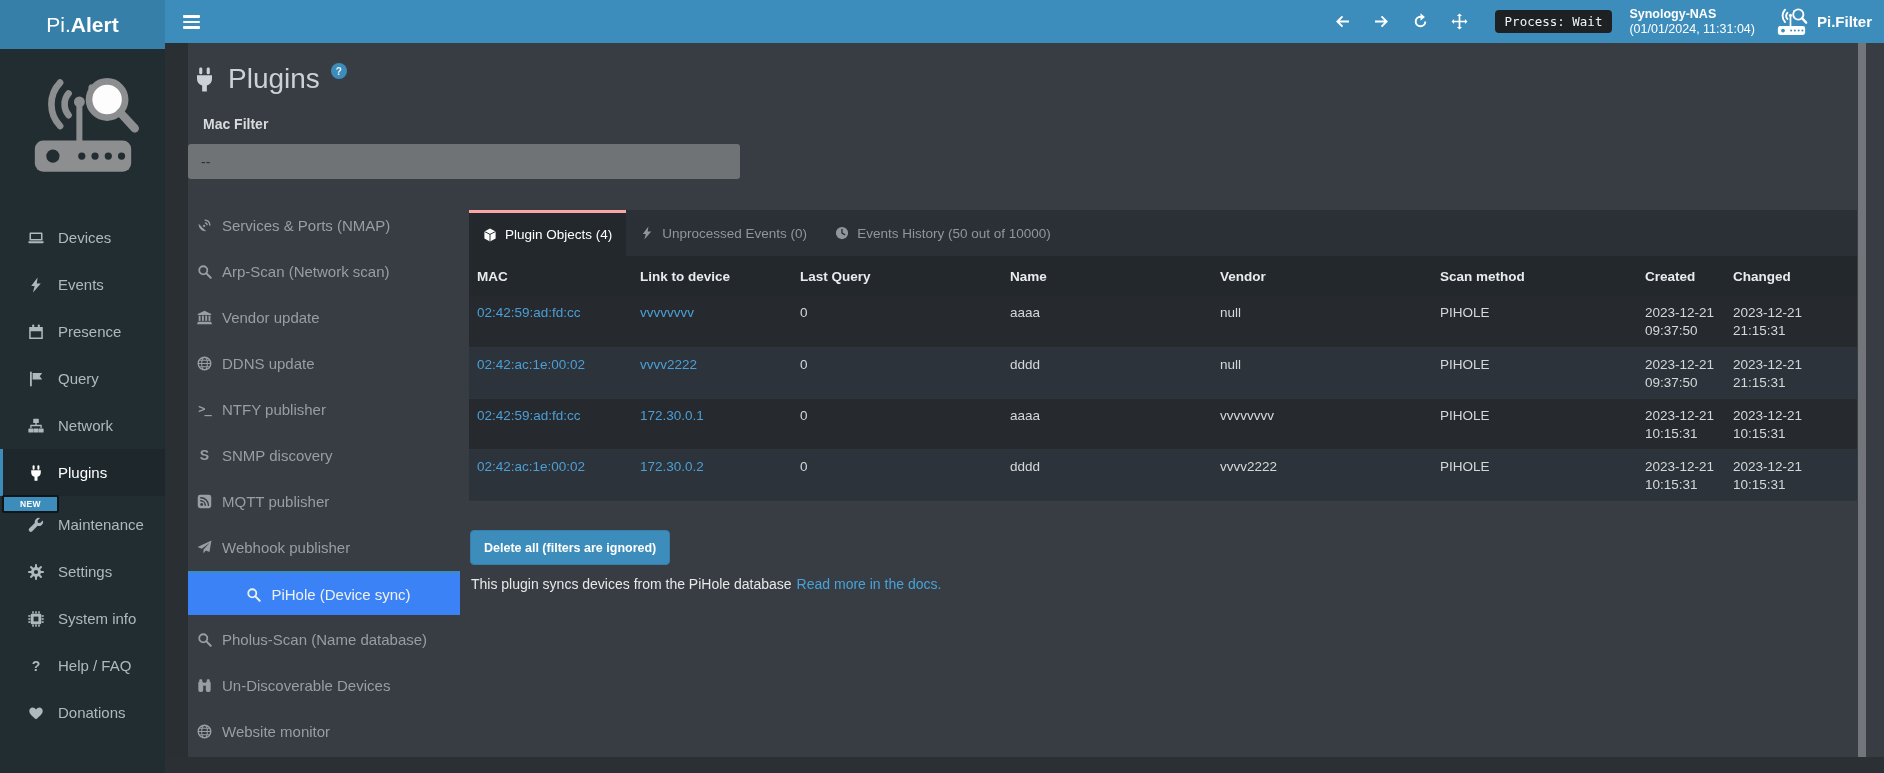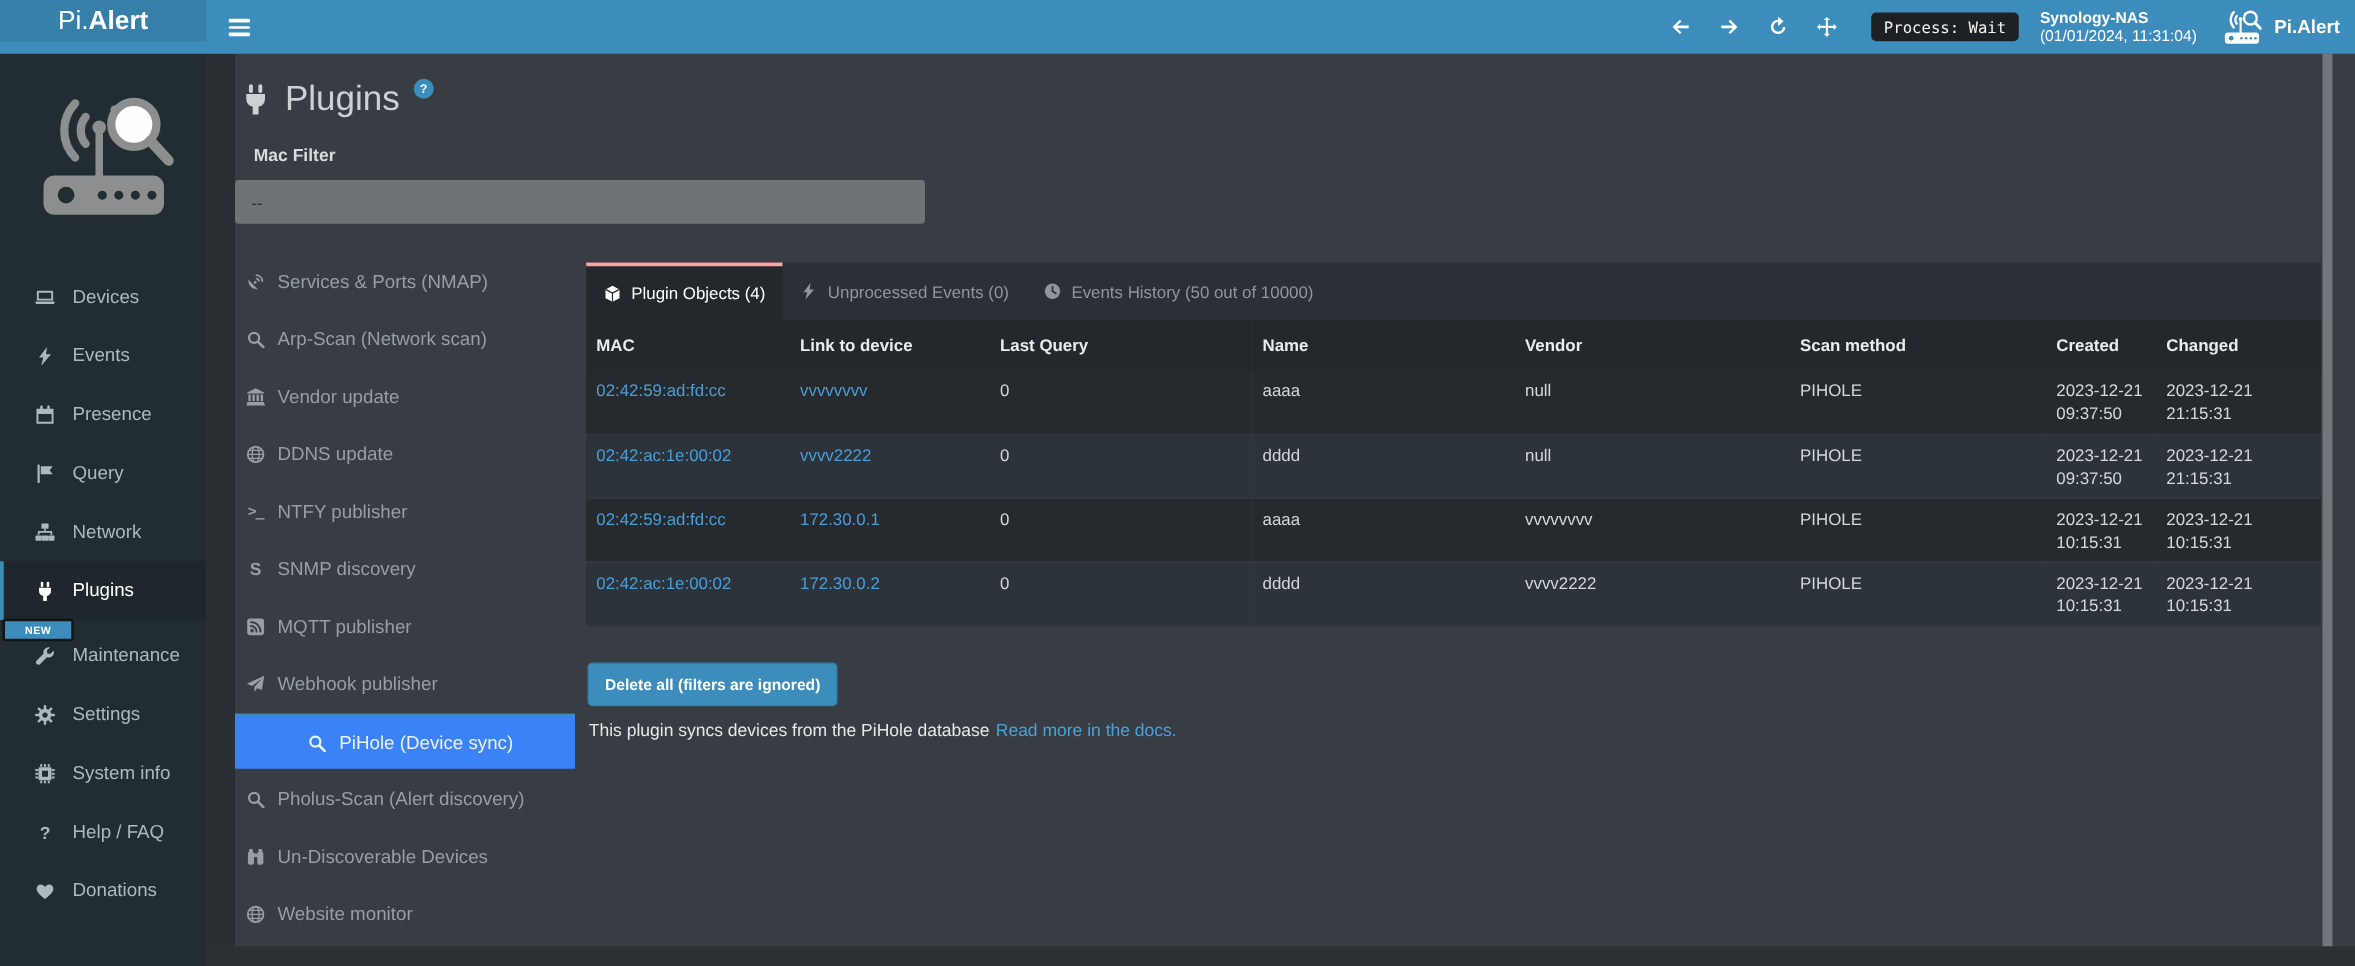--- a/index.html
+++ b/index.html
@@ -4,21 +4,21 @@
 <style>
   html,body{margin:0;padding:0;background:#1b1e21;}
   #app{position:relative;width:1884px;height:773px;overflow:hidden;
        font-family:"Liberation Sans","DejaVu Sans",sans-serif;background:#373d42;}
   *{box-sizing:border-box;}
   .ic{width:15px;height:15px;fill:currentColor;display:block;}
   .ic-wrap{display:inline-flex;align-items:center;justify-content:center;}
 
   
   .topbar{position:absolute;left:0;top:0;width:1884px;height:43px;background:#3c8dbc;z-index:30;}
-  .brand{position:absolute;left:0;top:0;width:165px;height:33px;background:#367fa9;color:#fff;
+  .brand{position:absolute;left:0;top:0;width:165px;height:49px;background:#367fa9;color:#fff;
          display:flex;align-items:center;justify-content:center;font-size:21px;cursor:pointer;}
   .brand .b1{font-weight:300;}
   .brand .b2{font-weight:700;}
   .hamburger{position:absolute;left:179px;top:10px;width:26px;height:24px;background:none;border:none;
              display:flex;flex-direction:column;justify-content:center;gap:3px;cursor:pointer;padding:4px;}
   .hamburger span{display:block;width:17px;height:2.6px;background:#fff;border-radius:1px;}
   .top-right{position:absolute;right:12px;top:0;height:43px;display:flex;align-items:center;color:#fff;}
   .tbtn{background:none;border:none;color:#fff;padding:0;margin:0 11px;cursor:pointer;}
   .tbtn .ic{width:17px;height:17px;}
   .process-badge{margin-left:16px;background:#1e2124;color:#f2f3f4;
@@ -265,21 +265,21 @@
       <span class="process-badge">Process: Wait</span>
       <div class="host">
         <div class="host-name">Synology-NAS</div>
         <div class="host-time">(01/01/2024, 11:31:04)</div>
       </div>
       <span class="ic-wrap logo-top">
           <svg class="lg-small" fill="currentColor">
             <use href="#i-router"></use>
           </svg>
         </span>
-      <span class="app-label">Pi.Alert</span>
+      <span class="app-label">Pi.Filter</span>
     </div>
   </header>
 
   <aside class="sidebar">
     <span class="side-logo"><svg>
           <use href="#i-router"></use>
         </svg></span>
     <ul id="side-menu">
         <li class="side-item">
           <span class="icol ">
@@ -454,21 +454,21 @@
             </svg>
           </span>
           <span class="pnav-label">PiHole (Device sync)</span>
         </li>
         <li class="pnav-item">
           <span class="icol ">
             <svg class="ic">
               <use href="#i-search"></use>
             </svg>
           </span>
-          <span class="pnav-label">Pholus-Scan (Alert discovery)</span>
+          <span class="pnav-label">Pholus-Scan (Name database)</span>
         </li>
         <li class="pnav-item">
           <span class="icol ">
             <svg class="ic">
               <use href="#i-binoculars"></use>
             </svg>
           </span>
           <span class="pnav-label">Un-Discoverable Devices</span>
         </li>
         <li class="pnav-item">

